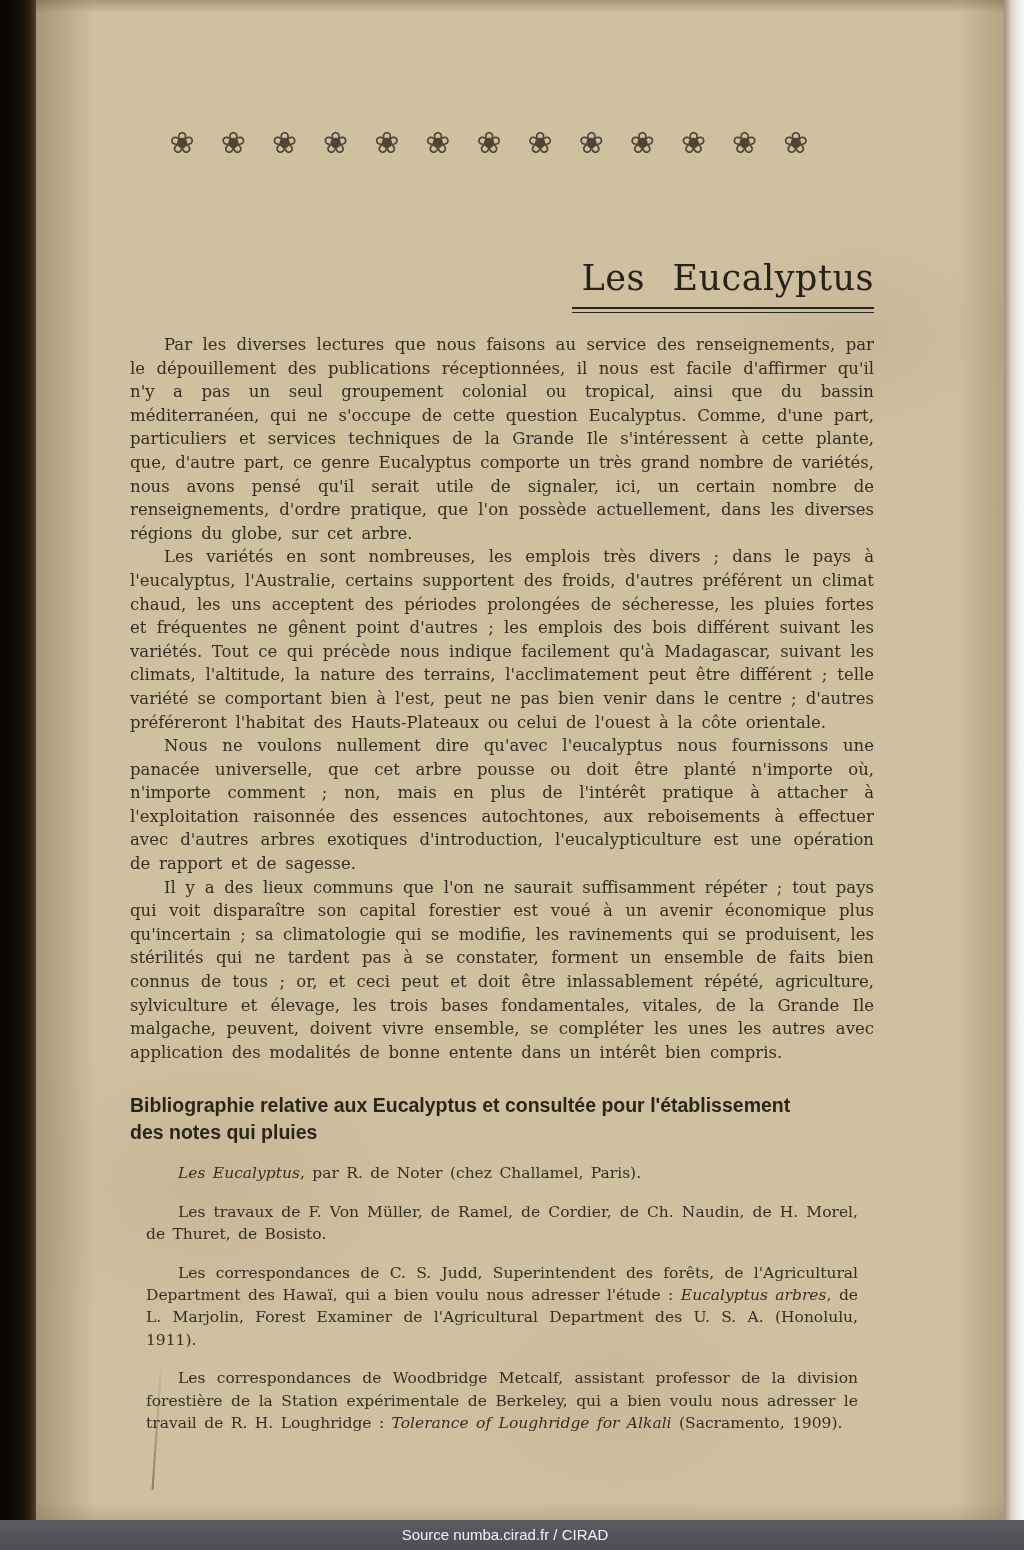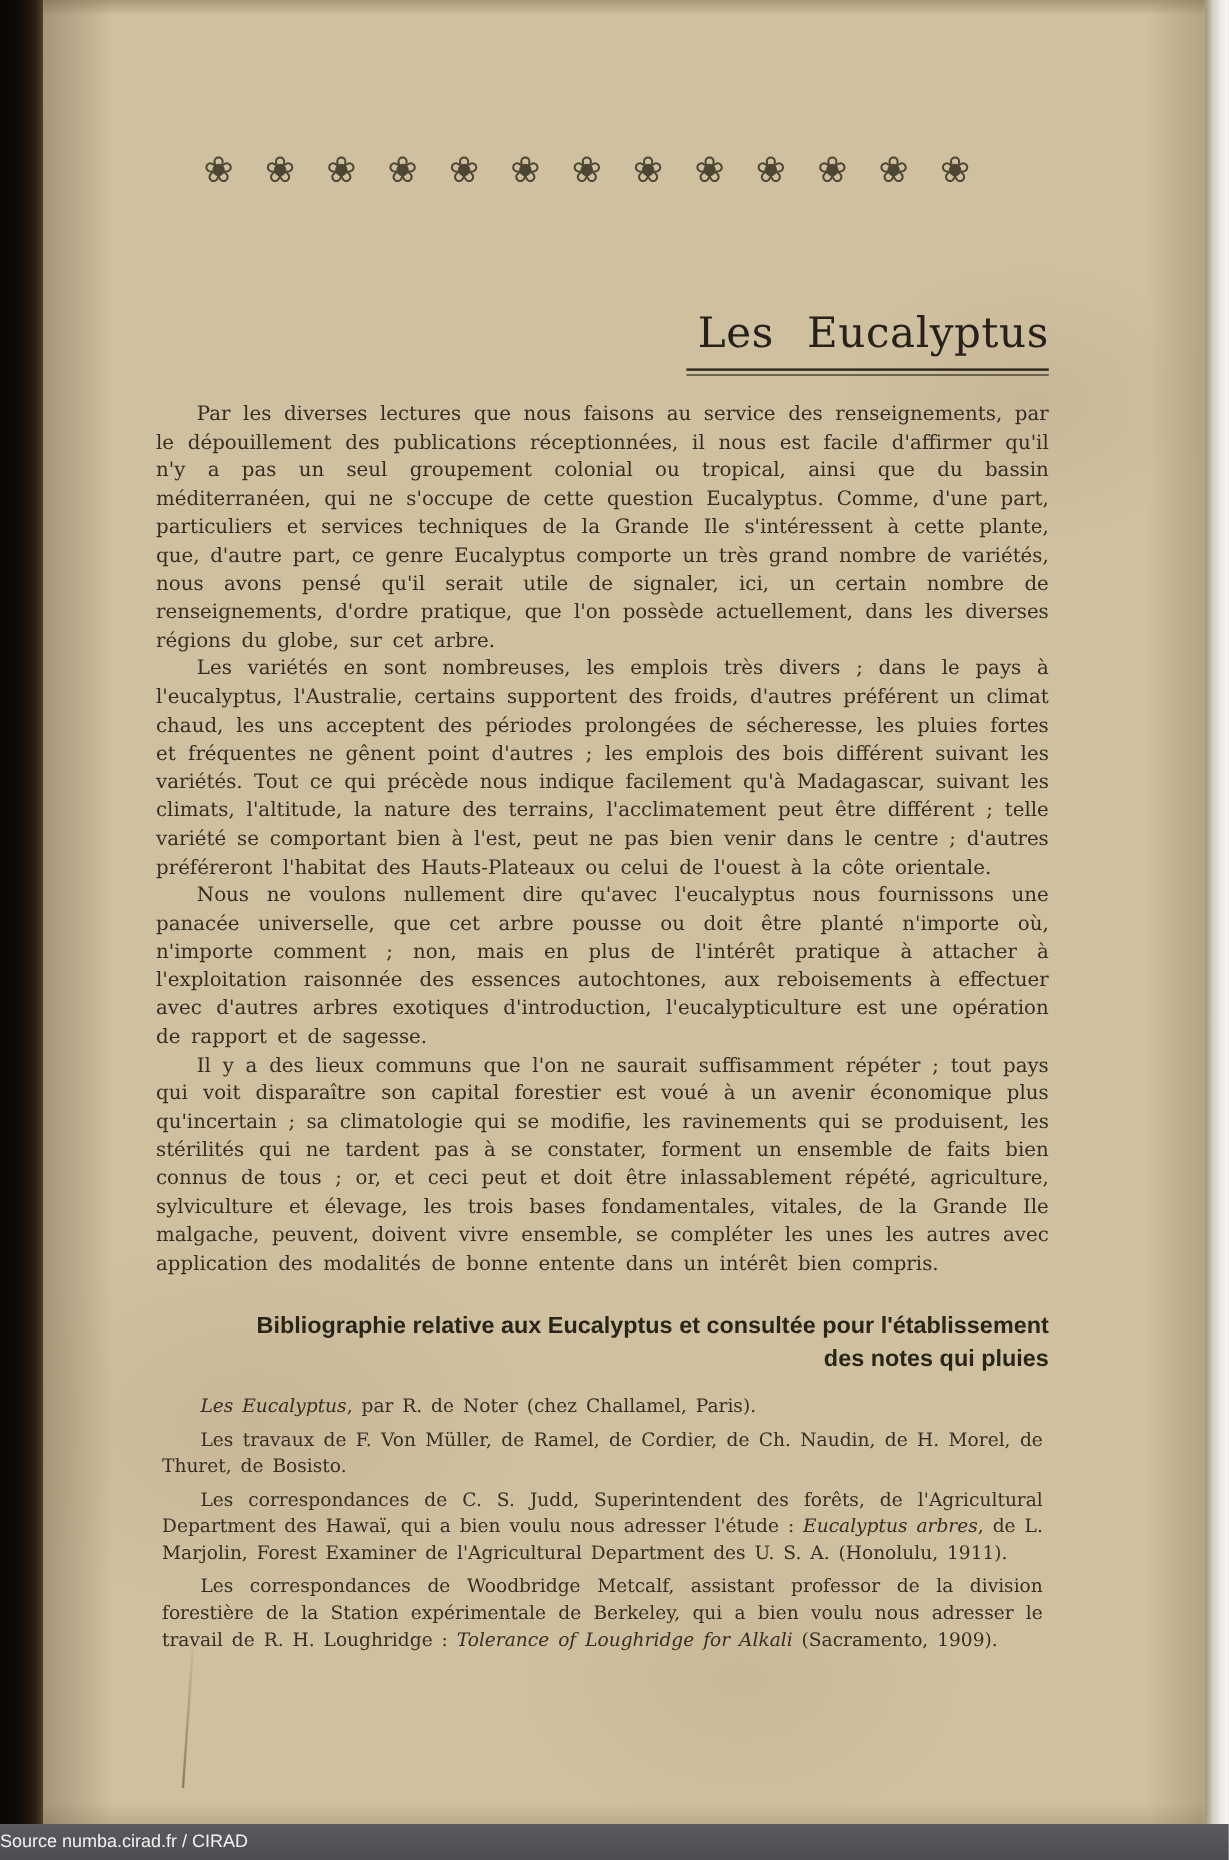--- a/index.html
+++ b/index.html
@@ -81,31 +81,31 @@
     margin:0;
     font-size:16.5px; line-height:23.6px;
     text-align:justify;
     text-indent:34px;
     word-spacing:3.5px;
     color:#342e22;
   }
 
   .bib-heading {
     margin:28px 0 0 0;
-    text-align:right;
+    text-align:left;
     font-family:"Liberation Sans", sans-serif;
     font-weight:bold;
     font-size:19.5px; line-height:27px;
     color:#2a2519;
   }
   .bib-heading span { display:block; }
 
   .bib-entries { margin-top:15px; }
   .bib-entries p {
-    margin:5px;
+    margin:16px;
     font-size:15.5px; line-height:22.4px;
     text-align:justify;
     text-indent:32px;
     word-spacing:2.5px;
     color:#352f23;
   }
   .it { font-style:italic; }
 
   
   .tear {
@@ -114,21 +114,21 @@
     transform:rotate(4deg);
   }
 
   
   .source-bar {
     position:absolute; left:0; right:0; bottom:0; height:30px;
     background:linear-gradient(180deg,#5b5b5f,#4e4e52);
     color:#f2f2f2;
     font-family:"Liberation Sans", sans-serif;
     font-size:15px; line-height:30px;
-    text-align:left;
+    text-align:center;
     padding-right:14px;
     box-sizing:border-box;
   }
 </style>
 </head>
 <body>
 
 <div class="scan">
 
   <div class="binding"></div>

